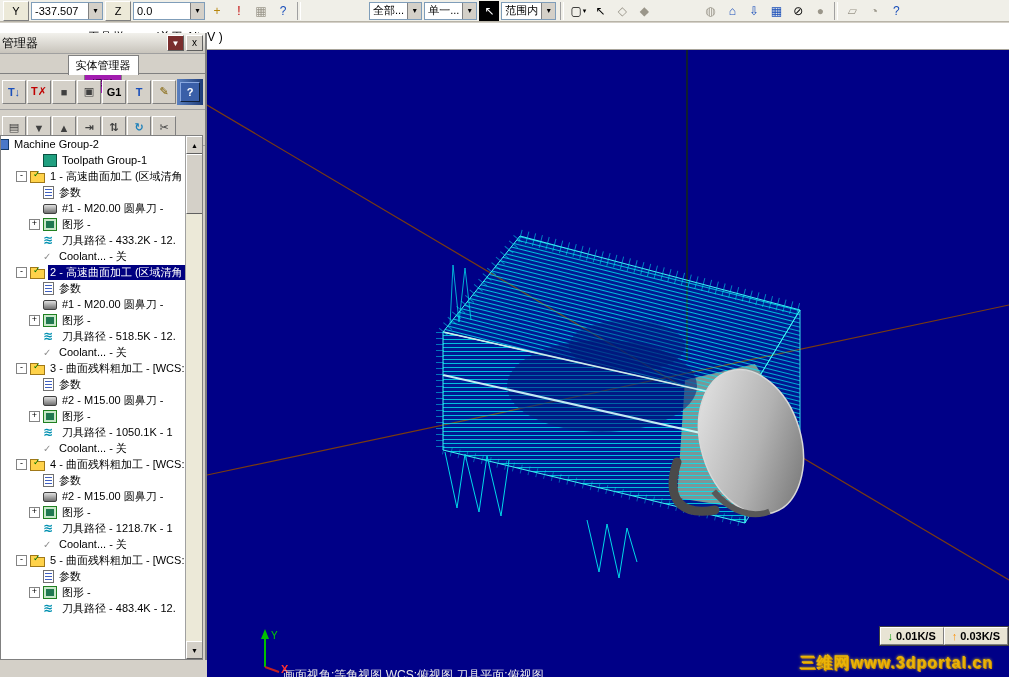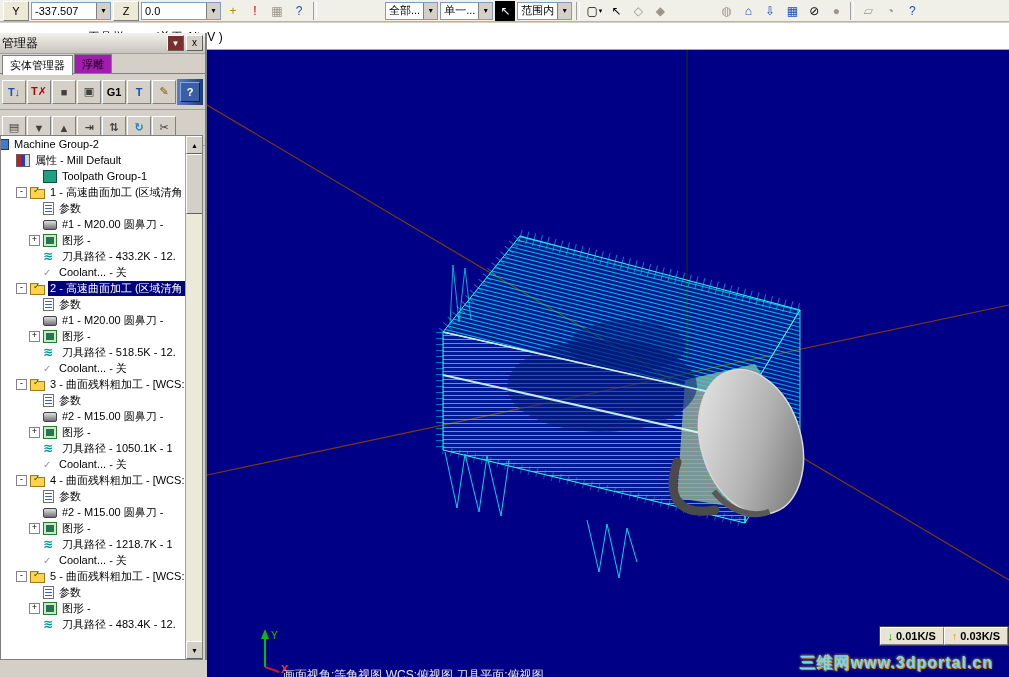--- a/index.html
+++ b/index.html
@@ -5,21 +5,21 @@
   html,body{margin:0;padding:0}
   body{width:1009px;height:677px;position:relative;overflow:hidden;
        background:#d4d0c8;font-family:"Liberation Sans","DejaVu Sans",sans-serif;font-size:11px;color:#000;}
 
   
   #top-toolbar{position:absolute;left:0;top:0;width:1009px;height:22px;background:#f0efe8;
     border-bottom:1px solid #b8b4a8;display:flex;align-items:center;gap:2px;padding:0 3px;box-sizing:border-box;}
   .tb-btn{height:18px;min-width:18px;padding:0 3px;background:#ece9d8;border:1px solid;
     border-color:#fff #808080 #808080 #fff;display:flex;align-items:center;justify-content:center;font-size:11px;}
   .tb-field,.tb-combo{height:18px;background:#fff;border:1px solid #7f9db9;display:flex;align-items:center;box-sizing:border-box;}
-  .tb-field{width:80px}
+  .tb-field{width:72px}
   .tb-combo{min-width:50px}
   .fv,.cv{flex:1;padding:0 3px;white-space:nowrap;overflow:hidden;font-size:11px;}
   .fdd{width:13px;height:100%;background:#d4d0c8;border-left:1px solid #808080;display:flex;align-items:center;justify-content:center;font-size:8px;}
   .tbi{width:20px;height:20px;display:flex;align-items:center;justify-content:center;font-size:12px;position:relative;cursor:default;}
   .tbi.dark{background:#000;color:#fff}
   .tbi.dis{color:#9a968a}
   .tbi .ddm{font-size:7px;margin-left:1px}
   .tb-sep{width:2px;height:18px;border-left:1px solid #a0a0a0;border-right:1px solid #fff;margin:0 2px;}
 
   
@@ -29,21 +29,21 @@
   
   #manager{position:absolute;left:0;top:33px;width:207px;height:627px;background:#d4d0c8;
     border-right:2px solid #808080;box-sizing:border-box;}
   .m-title{height:20px;background:linear-gradient(#f2f1ec,#c8c4bc);display:flex;align-items:center;
     padding-left:2px;font-size:12px;border-bottom:1px solid #a0a0a0;}
   .m-title .sp{flex:1}
   .m-ttl-btn{width:15px;height:14px;margin-right:2px;display:flex;align-items:center;justify-content:center;
     font-size:8px;border:1px solid;border-color:#fff #606060 #606060 #fff;}
   .m-dd{background:#7a2e2e;color:#fff}
   .m-x{background:#d4d0c8;color:#000;font-size:10px;line-height:10px}
-  .m-tabs{height:19px;display:flex;align-items:flex-start;background:#d4d0c8;border-bottom:1px solid #808080;padding-left:2px;}
+  .m-tabs{height:19px;display:flex;align-items:center;background:#d4d0c8;border-bottom:1px solid #808080;padding-left:2px;flex-direction:column;}
   .m-tab{padding:2px 7px 1px;font-size:11px;border:1px solid #808080;border-bottom:none;background:#a21caf;margin-right:1px;}
   .m-tab.active{background:#fff;position:relative;top:1px;padding-bottom:2px;}
   .m-tb{height:31px;display:flex;align-items:center;background:#d4d0c8;border-bottom:1px solid #a0a0a0;padding:2px;gap:1px;}
   .m-tb .tbi{width:22px;height:22px;background:#d4d0c8;border:1px solid;border-color:#fff #808080 #808080 #fff;font-size:11px;font-weight:bold;}
   .m-tb-fill{flex:1;height:26px;background:linear-gradient(90deg,#5a80c0,#1e3c78);display:flex;align-items:center;justify-content:flex-end;padding-right:3px;}
   .m-tb-fill .tbi{width:18px;height:18px;background:#3a5fa8;color:#fff;border-color:#8aa8e0 #102038 #102038 #8aa8e0;}
 
   
   .m-tree{position:absolute;left:0;top:102px;right:2px;bottom:0;background:#fff;border:1px solid #808080;overflow:hidden;}
   .tree-rows{position:absolute;left:0;top:0;right:16px;bottom:0;overflow:hidden;}
@@ -76,21 +76,21 @@
   .sb-thumb{position:absolute;left:0;top:18px;width:15px;height:58px;background:#d4d0c8;border:1px solid;
     border-color:#fff #606060 #606060 #fff;}
 
   
   #viewport{position:absolute;left:207px;top:50px;width:802px;height:627px;background:#000087;overflow:hidden;}
   #status-text{position:absolute;left:76px;bottom:-7px;color:#e8e8e8;font-size:12px;white-space:nowrap;}
   #speed-panel{position:absolute;right:0;bottom:31px;display:flex;border:1px solid #404040;}
   .speed-cell{background:#e8e4d4;border:1px solid;border-color:#fff #808080 #808080 #fff;
     padding:2px 7px;display:flex;align-items:center;gap:3px;font-size:11px;font-weight:bold;}
   .speed-arrow{font-weight:bold;}
-  #watermark{position:absolute;right:16px;bottom:3px;font-size:16px;font-weight:bold;color:#7dd3fc;
+  #watermark{position:absolute;right:16px;bottom:3px;font-size:16px;font-weight:bold;color:#eab308;
     text-shadow:1px 1px 0 #d09000,0 0 3px #ffe000;letter-spacing:1px;}
   #gizmo{position:absolute;left:40px;bottom:2px;}
 </style>
 </head>
 <body>
 
 <div id="top-toolbar">
     <div class="tb-btn">Y</div>
     <div class="tb-field">
       <span class="fv">-337.507</span>
@@ -242,24 +242,20 @@
         <div class="tbi">
           <span style="color: rgb(64, 64, 64);">✂</span>
         </div>
       </span>
   </div>
   <div class="m-tree">
     <div class="tree-rows" id="tree">
         <div class="trow" style="padding-left: 2px; margin-left: -8px;">
           <span class="ti i-machine"></span>
           <span class="lbl">Machine Group-2</span>
-        </div>
-        <div class="trow" style="padding-left: 15px;">
-          <span class="ti i-properties"></span>
-          <span class="lbl">属性 - Mill Default</span>
         </div>
         <div class="trow" style="padding-left: 18px; margin-left: 24px;">
           <span class="ti i-group"></span>
           <span class="lbl">Toolpath Group-1</span>
         </div>
         <div class="trow" style="padding-left: 15px;">
           <span class="exp">-</span>
           <span class="ti i-folder"></span>
           <span class="lbl">1 - 高速曲面加工 (区域清角</span>
         </div>

